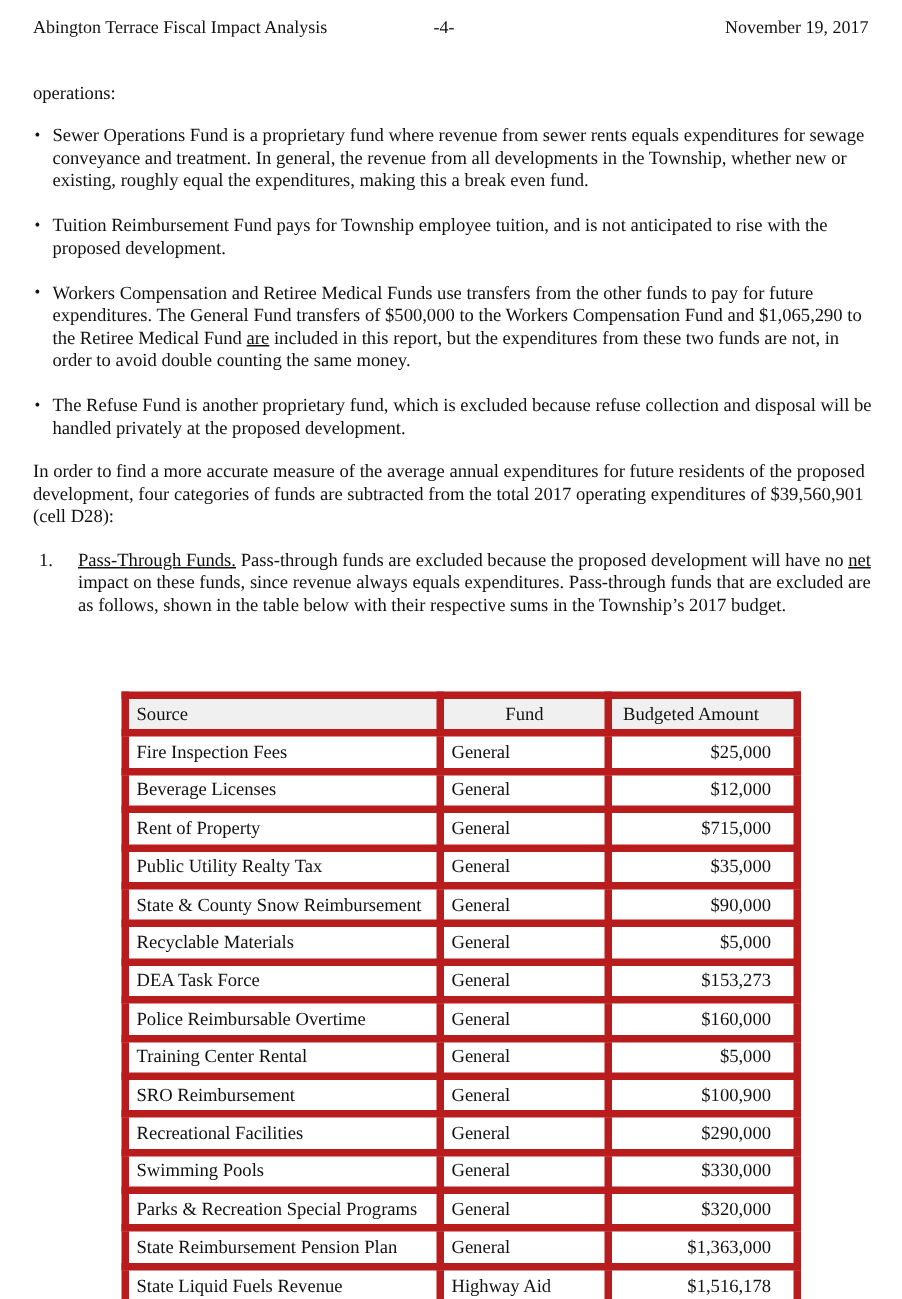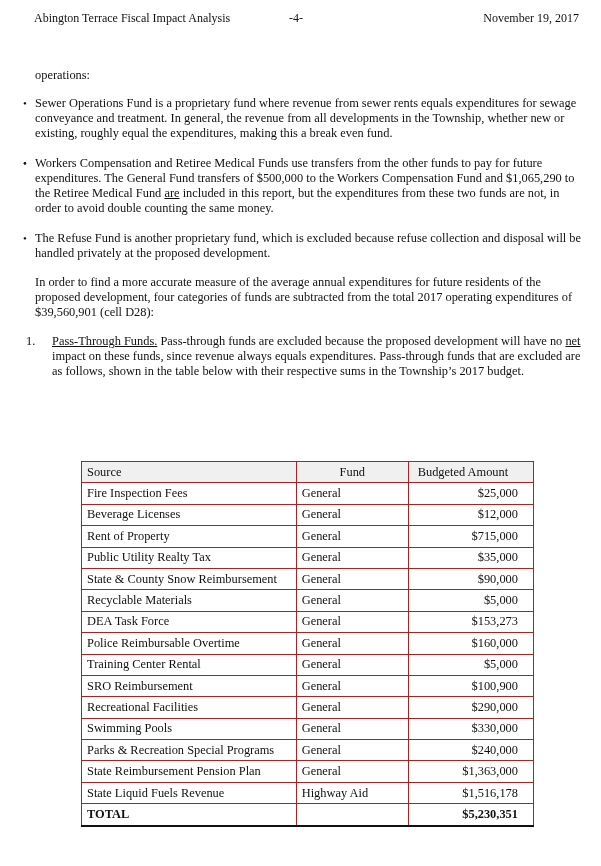--- a/index.html
+++ b/index.html
@@ -5,26 +5,26 @@
   html, body { margin: 0; padding: 0; background: #ffffff; }
   body {
     width: 601px; height: 866px; overflow: hidden; position: relative;
     font-family: "Liberation Serif", "DejaVu Serif", serif;
     color: #111111; font-size: 12.4px; line-height: 15px;
   }
   .header {
     position: absolute; top: 11px; left: 22px; right: 22px; height: 16px;
     font-size: 12px;
   }
-  .header .left { position: absolute; left: 12px; top: 0; }
+  .header .left { position: absolute; left: 0; top: 0; }
   .header .center { position: absolute; left: 267px; top: 0; }
   .header .right { position: absolute; right: 0; top: 0; }
 
   .content { position: absolute; top: 55px; left: 22px; width: 566px; }
-  p { margin: 13px; }
+  p { margin: 0; }
   .intro { margin-bottom: 13px; }
 
   ul.bullets { list-style: none; margin: 0; padding: 0; }
   ul.bullets li { position: relative; padding-left: 13px; margin-bottom: 15px; }
   ul.bullets li .dot {
     position: absolute; left: 1px; top: 0; font-size: 11px;
   }
 
   .para { margin-top: -1px; margin-bottom: 14px; }
 
@@ -32,21 +32,21 @@
   ol.numbered li { position: relative; padding-left: 30px; }
   ol.numbered li .num { position: absolute; left: 4px; top: 0; }
   .u { text-decoration: underline; }
 
   table.funds {
     position: absolute; top: 461px; left: 81px;
     border-collapse: collapse; width: 453px;
     font-size: 12.4px;
   }
   table.funds td, table.funds th {
-    border: 1px solid #b91c1c; height: 20.4px; padding: 0 5px;
+    border: 5px solid #b91c1c; height: 20.4px; padding: 0 5px;
     font-weight: normal; vertical-align: middle; margin-top: 40px;
   }
   table.funds th { background: #f0f0f0; }
   table.funds .c-src { width: 219px; text-align: left; }
   table.funds .c-fund { width: 108px; }
   table.funds .c-amt { width: 104px; text-align: right; padding-right: 15px; }
   table.funds th.c-amt { text-align: center; padding-right: 21px; }
   table.funds tr.total td { font-weight: bold; }
   table.funds tr.total { border-bottom: 2px solid #111111; }
 </style>
@@ -62,20 +62,21 @@
 <div class="content">
   <p class="intro">operations:</p>
 
   <ul class="bullets">
     <li>
       <span class="dot">•</span>
       <span>Sewer Operations Fund is a proprietary fund where revenue from sewer rents equals expenditures for sewage conveyance and treatment.  In general, the revenue from all developments in the Township, whether new or existing, roughly equal the expenditures, making this a break even fund.</span>
     </li>
     <li>
       <span class="dot">•</span>
+      <span>Tuition Reimbursement Fund pays for Township employee tuition, and is not anticipated to rise with the proposed development.</span>
     </li>
     <li>
       <span class="dot">•</span>
       <span><span>Workers Compensation and Retiree Medical Funds use transfers from the other funds to pay for future expenditures.  The General Fund transfers of $500,000 to the Workers Compensation Fund and $1,065,290 to the Retiree Medical Fund </span><span class="u">are</span><span> included in this report, but the expenditures from these two funds are not, in order to avoid double counting the same money.</span></span>
     </li>
     <li>
       <span class="dot">•</span>
       <span>The Refuse Fund is another proprietary fund, which is excluded because refuse collection and disposal will be handled privately at the proposed development.</span>
     </li>
   </ul>
@@ -155,21 +156,21 @@
         <td class="c-amt">$290,000</td>
       </tr>
       <tr>
         <td class="c-src">Swimming Pools</td>
         <td class="c-fund">General</td>
         <td class="c-amt">$330,000</td>
       </tr>
       <tr>
         <td class="c-src">Parks &amp; Recreation Special Programs</td>
         <td class="c-fund">General</td>
-        <td class="c-amt">$240,000</td>
+        <td class="c-amt">$320,000</td>
       </tr>
       <tr>
         <td class="c-src">State Reimbursement Pension Plan</td>
         <td class="c-fund">General</td>
         <td class="c-amt">$1,363,000</td>
       </tr>
       <tr>
         <td class="c-src">State Liquid Fuels Revenue</td>
         <td class="c-fund">Highway Aid</td>
         <td class="c-amt">$1,516,178</td>

